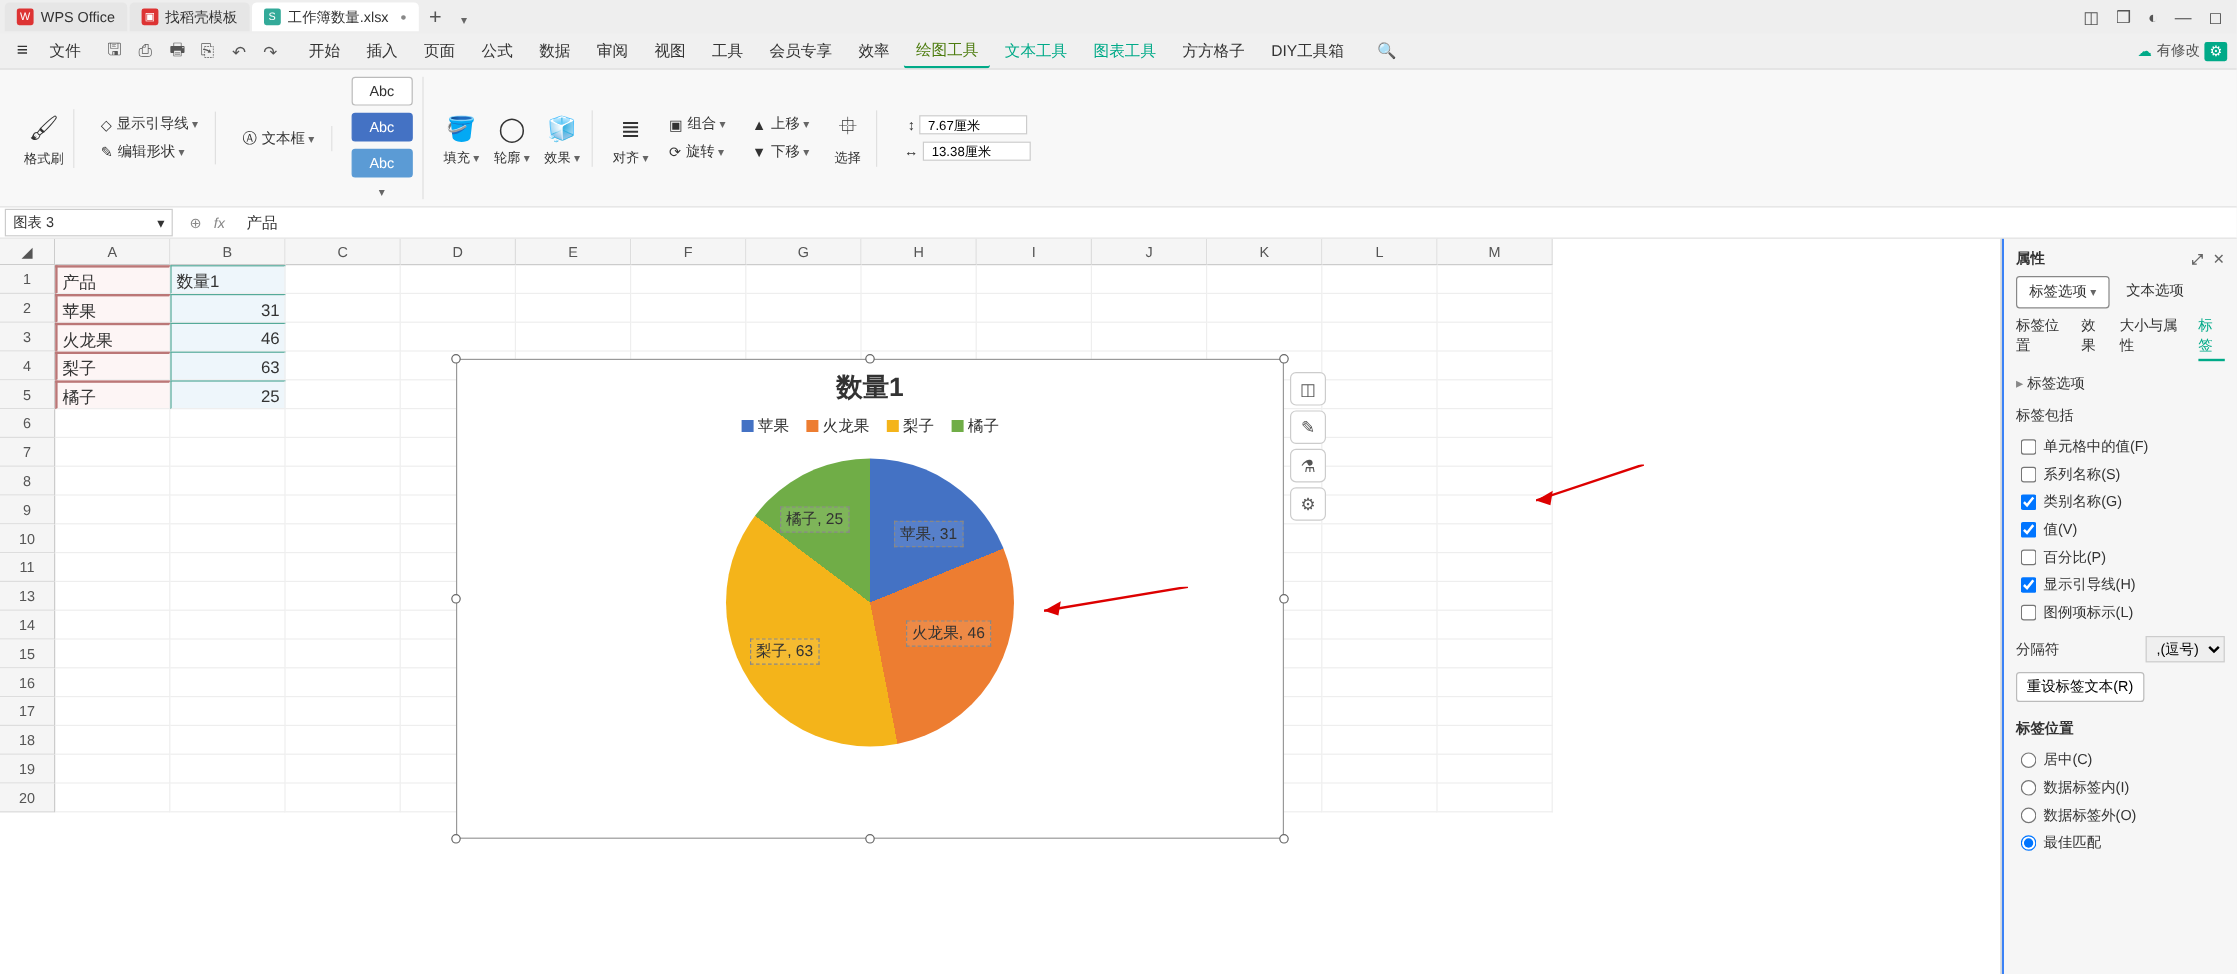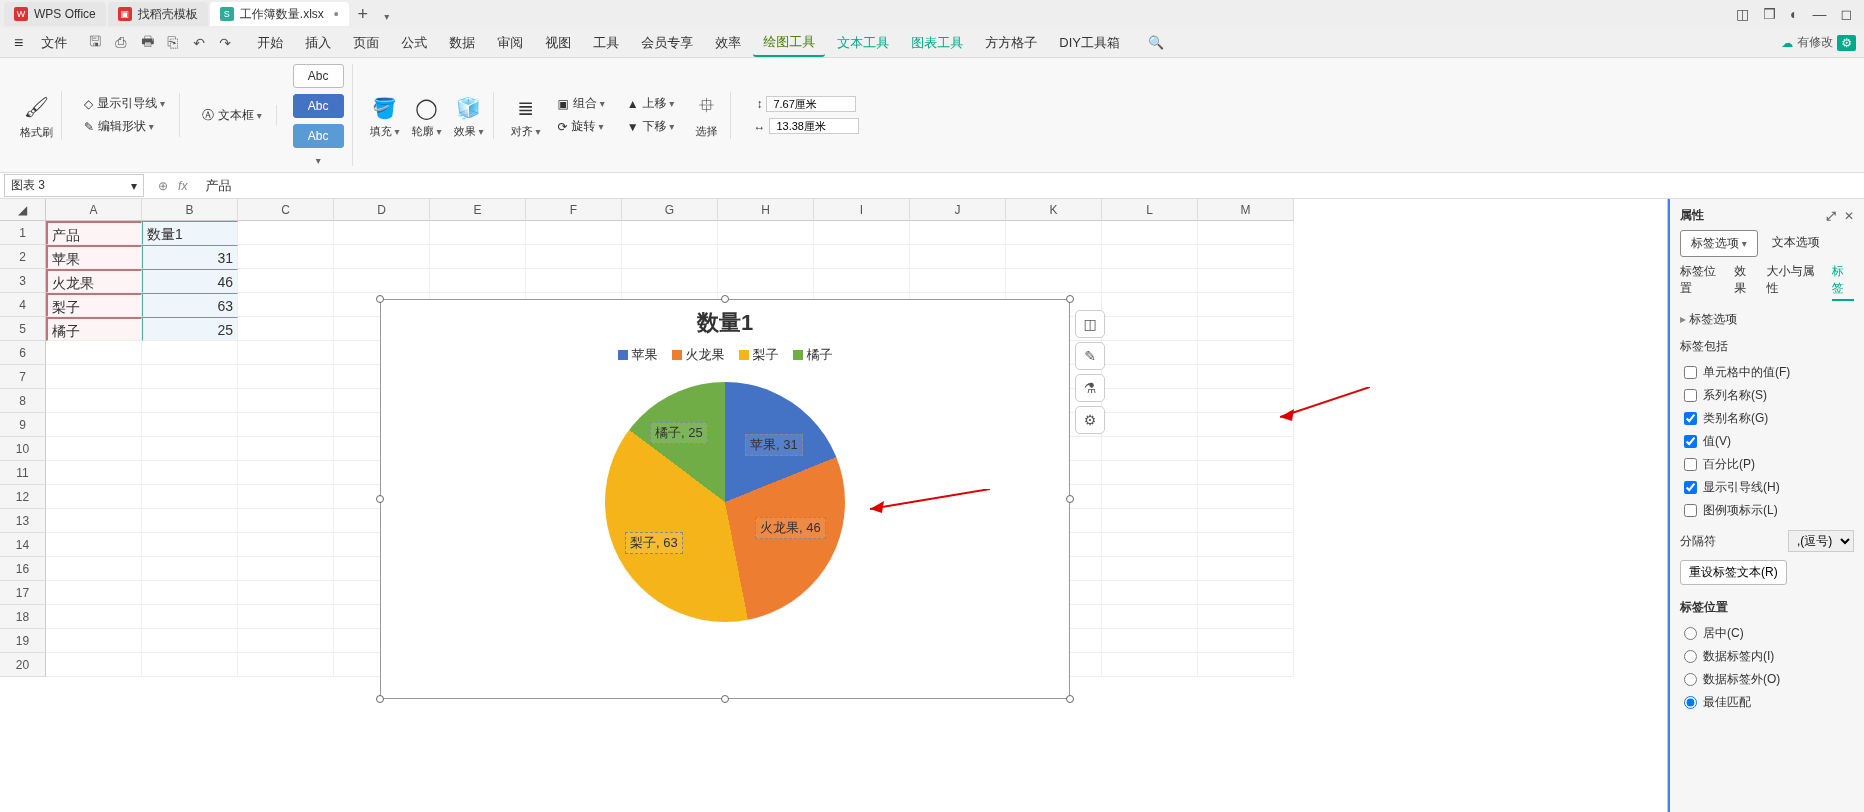--- a/index.html
+++ b/index.html
@@ -438,53 +438,53 @@
           <div class="cell"></div>
           <div class="cell"></div>
           <div class="cell"></div>
           <div class="cell"></div>
           <div class="cell"></div>
           <div class="cell"></div>
           <div class="cell"></div>
           <div class="cell"></div>
         </div>
         <div class="row">
-          <div class="rh">12</div>
-          <div class="cell"></div>
-          <div class="cell"></div>
-          <div class="cell"></div>
-          <div class="cell"></div>
-          <div class="cell"></div>
-          <div class="cell"></div>
-          <div class="cell"></div>
-          <div class="cell"></div>
-          <div class="cell"></div>
-          <div class="cell"></div>
-          <div class="cell"></div>
-          <div class="cell"></div>
-          <div class="cell"></div>
-        </div>
-        <div class="row">
           <div class="rh">13</div>
           <div class="cell"></div>
           <div class="cell"></div>
           <div class="cell"></div>
           <div class="cell"></div>
           <div class="cell"></div>
           <div class="cell"></div>
           <div class="cell"></div>
           <div class="cell"></div>
           <div class="cell"></div>
           <div class="cell"></div>
           <div class="cell"></div>
           <div class="cell"></div>
           <div class="cell"></div>
         </div>
         <div class="row">
           <div class="rh">14</div>
+          <div class="cell"></div>
+          <div class="cell"></div>
+          <div class="cell"></div>
+          <div class="cell"></div>
+          <div class="cell"></div>
+          <div class="cell"></div>
+          <div class="cell"></div>
+          <div class="cell"></div>
+          <div class="cell"></div>
+          <div class="cell"></div>
+          <div class="cell"></div>
+          <div class="cell"></div>
+          <div class="cell"></div>
+        </div>
+        <div class="row">
+          <div class="rh">15</div>
           <div class="cell"></div>
           <div class="cell"></div>
           <div class="cell"></div>
           <div class="cell"></div>
           <div class="cell"></div>
           <div class="cell"></div>
           <div class="cell"></div>
           <div class="cell"></div>
           <div class="cell"></div>
           <div class="cell"></div>

